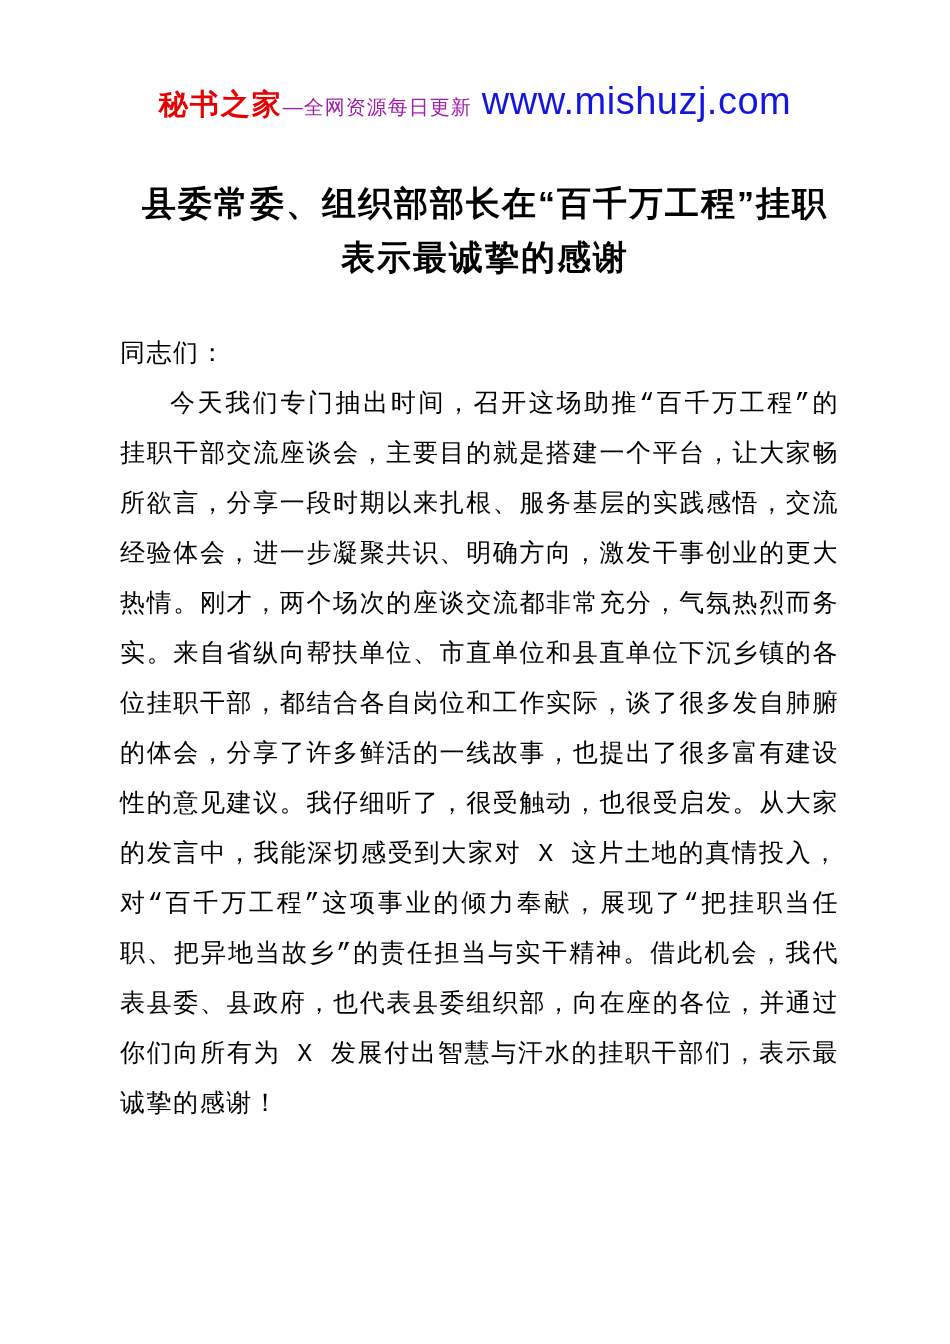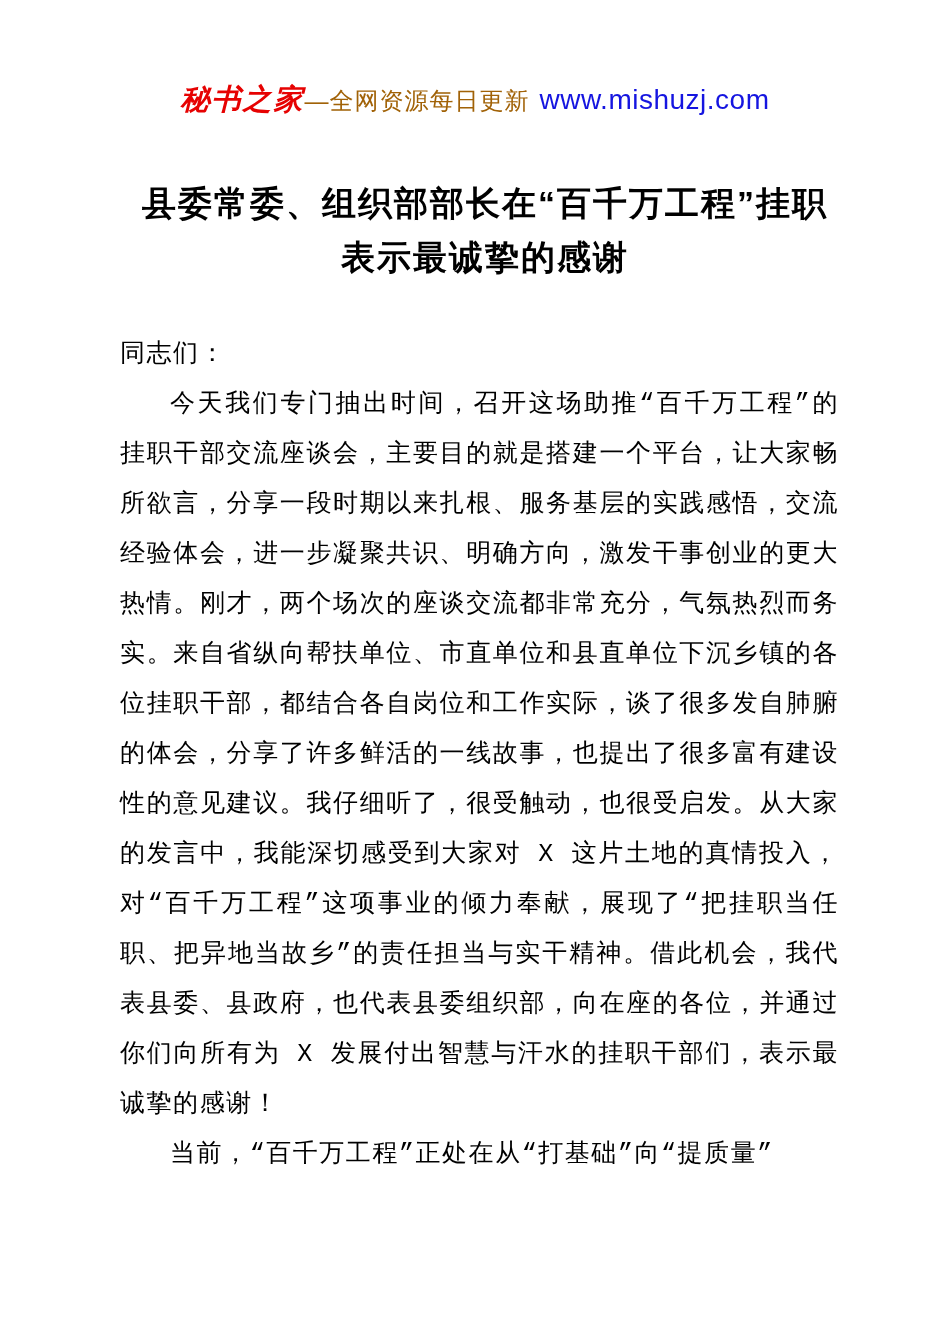--- a/index.html
+++ b/index.html
@@ -24,31 +24,30 @@
     width: 100%;
     text-align: center;
     white-space: nowrap;
     color: #000000;
   }
   .site-header .brand {
     color: #e60202;
     font-weight: 700;
     font-size: 29px;
     letter-spacing: 2px;
-    font-style: italic;
   }
   .site-header .tagline {
-    color: #a16207;
+    color: #a21caf;
     font-weight: 500;
-    font-size: 24px;
+    font-size: 20px;
     letter-spacing: 1px;
   }
   .site-header .url {
     color: #1515e0;
-    font-size: 28px;
+    font-size: 38px;
     font-weight: 400;
     margin-left: 10px;
     text-decoration: none;
     letter-spacing: 0.5px;
   }
   
   .doc-title {
     position: absolute;
     top: 176px;
     left: 10px;
@@ -93,16 +92,15 @@
   </div>
 
   <h1 class="doc-title">
     <span>县委常委、组织部部长在“百千万工程”挂职</span><br>
     <span>表示最诚挚的感谢</span>
   </h1>
 
   <div class="doc-body">
     <p>同志们：</p>
     <p class="indent">今天我们专门抽出时间，召开这场助推“百千万工程”的挂职干部交流座谈会，主要目的就是搭建一个平台，让大家畅所欲言，分享一段时期以来扎根、服务基层的实践感悟，交流经验体会，进一步凝聚共识、明确方向，激发干事创业的更大热情。刚才，两个场次的座谈交流都非常充分，气氛热烈而务实。来自省纵向帮扶单位、市直单位和县直单位下沉乡镇的各位挂职干部，都结合各自岗位和工作实际，谈了很多发自肺腑的体会，分享了许多鲜活的一线故事，也提出了很多富有建设性的意见建议。我仔细听了，很受触动，也很受启发。从大家的发言中，我能深切感受到大家对 X 这片土地的真情投入，对“百千万工程”这项事业的倾力奉献，展现了“把挂职当任职、把异地当故乡”的责任担当与实干精神。借此机会，我代表县委、县政府，也代表县委组织部，向在座的各位，并通过你们向所有为 X 发展付出智慧与汗水的挂职干部们，表示最诚挚的感谢！</p>
-    <p class="indent">当前，“百千万工程”正处在从“打基础”向“提质量”</p>
   </div>
 
 </div>
 
 </body></html>

